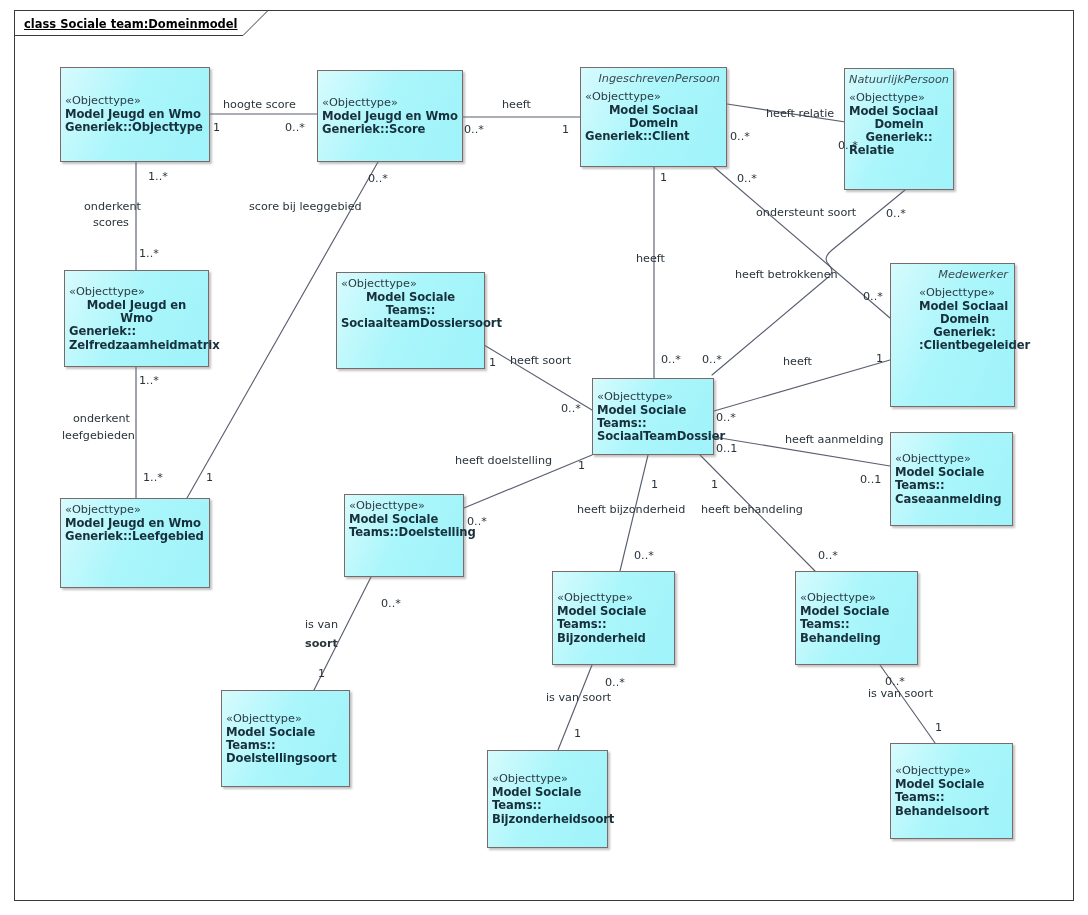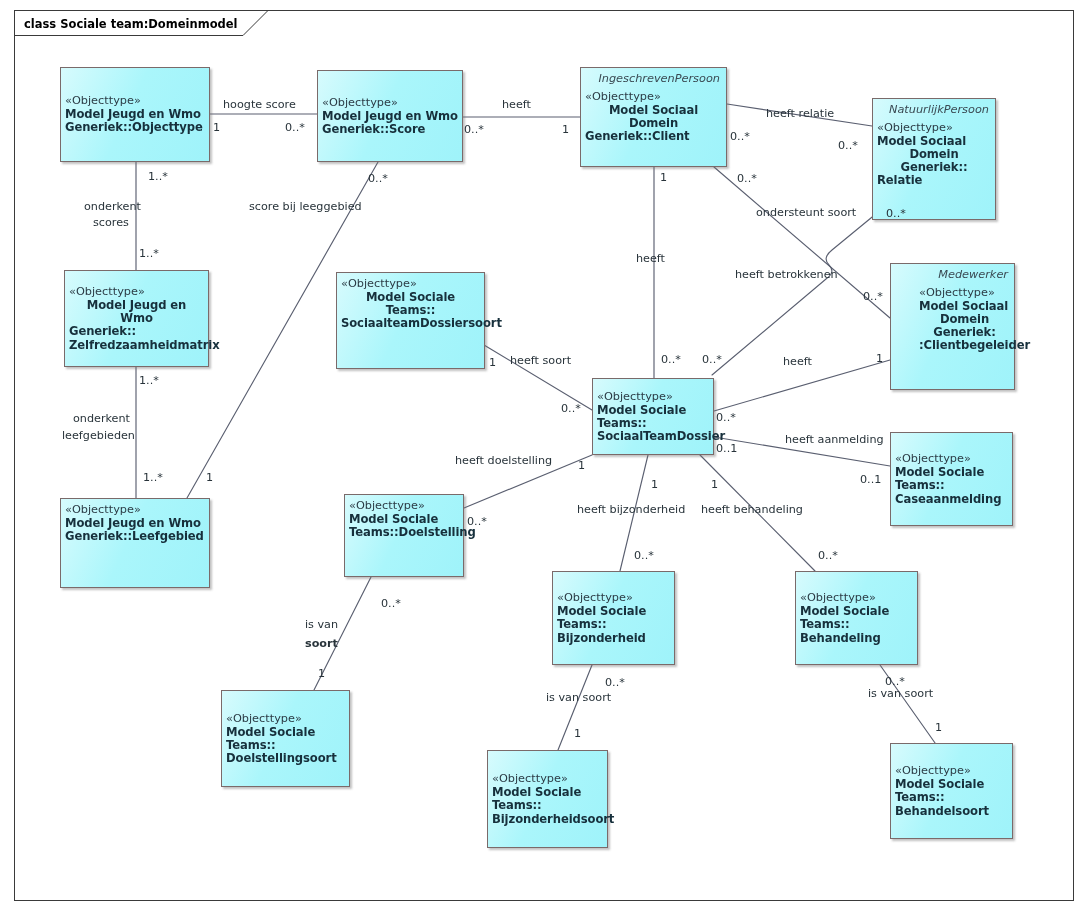--- a/index.html
+++ b/index.html
@@ -32,20 +32,21 @@
   }
   #title-tab .tabbox{
     position:relative;
     height:26px;
     display:flex;align-items:center;
     padding:0 6px 0 9px;
     font-size:11.5px;
     font-weight:bold;
     color:#000000;
     white-space:nowrap;
+    text-decoration:underline;
   }
   #title-underline{
     position:absolute;
     left:14px;top:35px;
     width:205px;height:0;
     border-top:1px solid #3a3a3a;
     z-index:7;
   }
   #title-slash{
     position:absolute;
@@ -183,42 +184,42 @@
     <div class="nm">Generiek::Score</div>
   </div>
 
   <div class="node" style="left:580px;top:67px;width:147px;height:100px;">
     <div class="abstract">IngeschrevenPersoon</div>
     <div class="stereo">«Objecttype»</div>
     <div class="nm">Model Sociaal Domein</div>
     <div class="nm">Generiek::Client</div>
   </div>
 
-  <div class="node" style="left:872px;top:68px;width:124px;height:122px;margin-top:30px;">
+  <div class="node" style="left:844px;top:68px;width:110px;height:122px;">
     <div class="abstract">NatuurlijkPersoon</div>
     <div class="stereo">«Objecttype»</div>
     <div class="nm">Model Sociaal</div>
     <div class="nm">Domein Generiek::</div>
     <div class="nm">Relatie</div>
   </div>
 
   <div class="node" style="left:64px;top:270px;width:145px;height:97px;justify-content:center;">
     <div class="stereo">«Objecttype»</div>
     <div class="nm">Model Jeugd en Wmo</div>
     <div class="nm">Generiek::</div>
     <div class="nm">Zelfredzaamheidmatrix</div>
   </div>
 
   <div class="node" style="left:336px;top:272px;width:149px;height:97px;">
     <div class="stereo">«Objecttype»</div>
     <div class="nm">Model Sociale Teams::</div>
     <div class="nm">SociaalteamDossiersoort</div>
   </div>
 
-  <div class="node" style="left:890px;top:263px;width:125px;height:127px;padding-left:28px;">
+  <div class="node" style="left:890px;top:263px;width:125px;height:144px;padding-left:28px;">
     <div class="abstract">Medewerker</div>
     <div class="stereo">«Objecttype»</div>
     <div class="nm">Model Sociaal</div>
     <div class="nm">Domein Generiek:</div>
     <div class="nm">:Clientbegeleider</div>
   </div>
 
   <div class="node" style="left:592px;top:378px;width:122px;height:77px;justify-content:center;">
     <div class="stereo">«Objecttype»</div>
     <div class="nm">Model Sociale</div>

